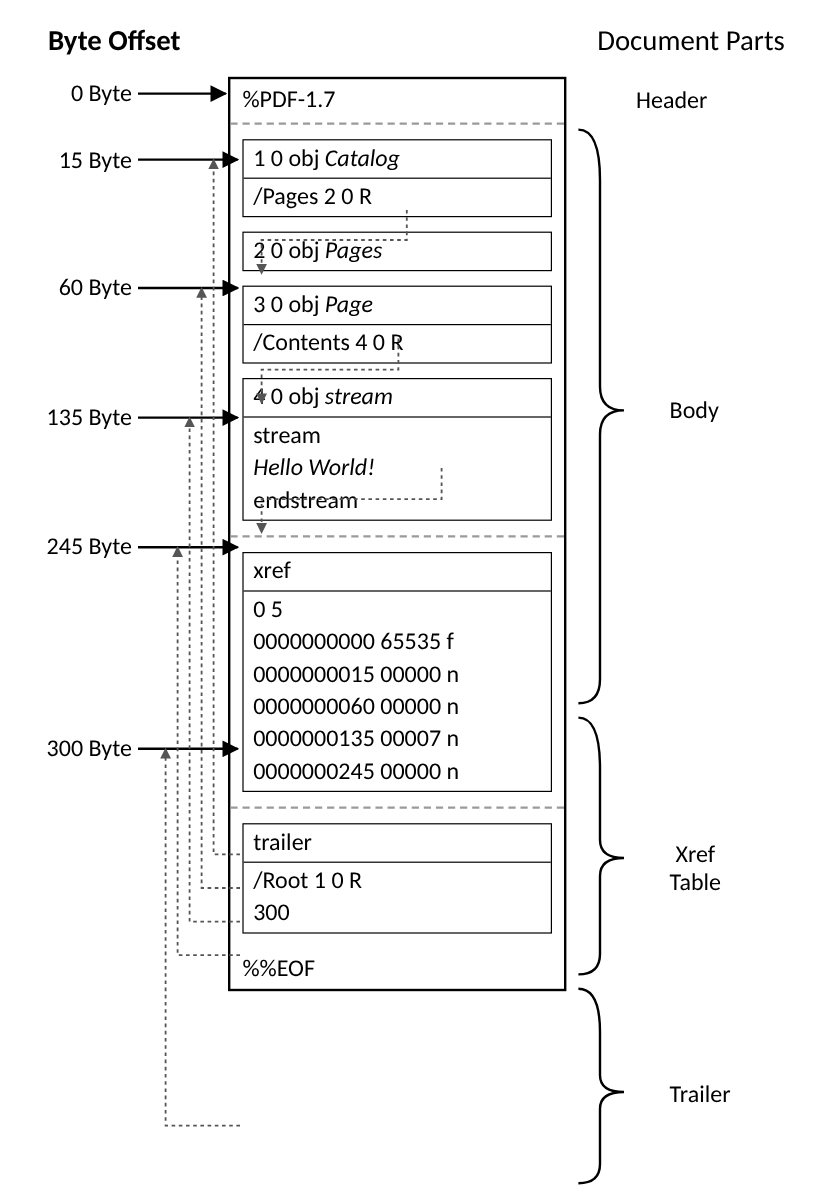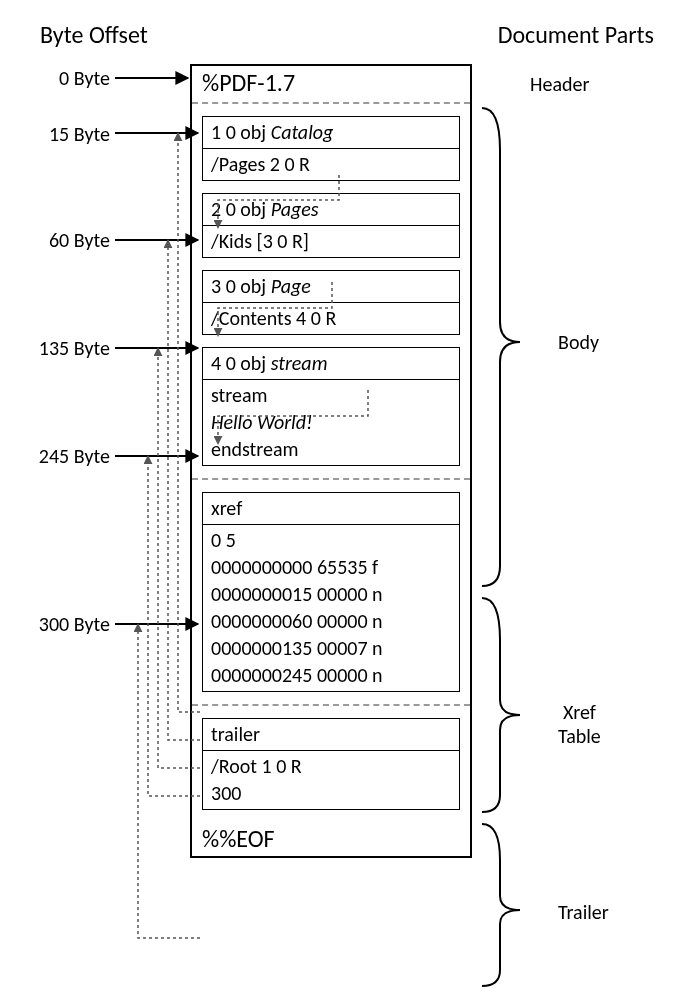--- a/index.html
+++ b/index.html
@@ -8,21 +8,21 @@
     background: #fff;
     width: 684px;
     height: 1000px;
     position: relative;
     overflow: hidden;
   }
   .title-left {
     position: absolute;
     left: 40px;
     top: 20px;
-    font-weight: normal;
+    font-weight: bold;
     font-size: 24px;
   }
   .title-right {
     position: absolute;
     right: 30px;
     top: 20px;
     font-weight: normal;
     font-size: 24px;
   }
   .byte-label {
@@ -39,21 +39,21 @@
   .doc-container {
     position: absolute;
     left: 190px;
     top: 64px;
     width: 282px;
     border: 2px solid #000;
     background: #fff;
   }
   .row {
     padding: 4px 10px;
-    font-size: 24px;
+    font-size: 20px;
     line-height: 26px;
   }
   .sep {
     height: 0;
     border-top: 2px dashed #9a9a9a;
     margin: 2px 0;
   }
   .objgroup {
     margin: 12px 10px;
     border: 1.5px solid #000;
@@ -102,21 +102,20 @@
     <div class="cell">
       <span>1 0 obj </span><span class="italic">Catalog</span>
     </div>
     <div class="cell">/Pages 2 0 R</div>
   </div>
 
   <div class="objgroup">
     <div class="cell">
       <span>2 0 obj </span><span class="italic">Pages</span>
     </div>
-    <div class="cell">/Kids [3 0 R]</div>
   </div>
 
   <div class="objgroup">
     <div class="cell">
       <span>3 0 obj </span><span class="italic">Page</span>
     </div>
     <div class="cell">/Contents 4 0 R</div>
   </div>
 
   <div class="objgroup">

